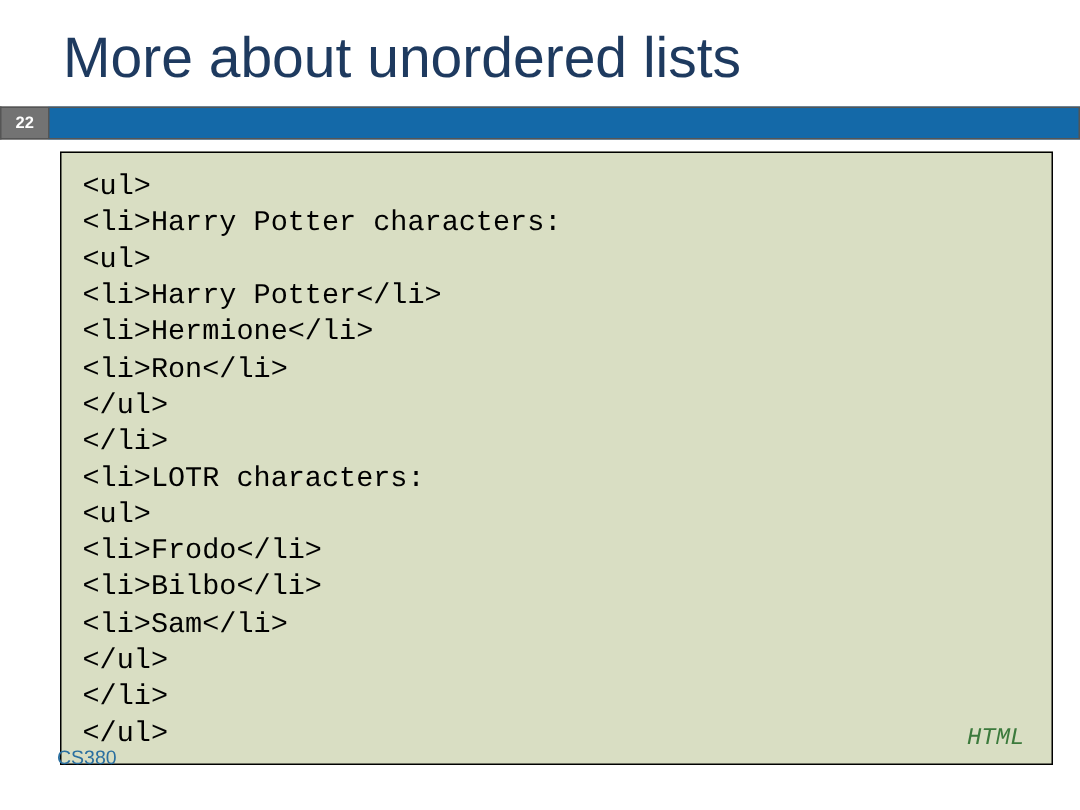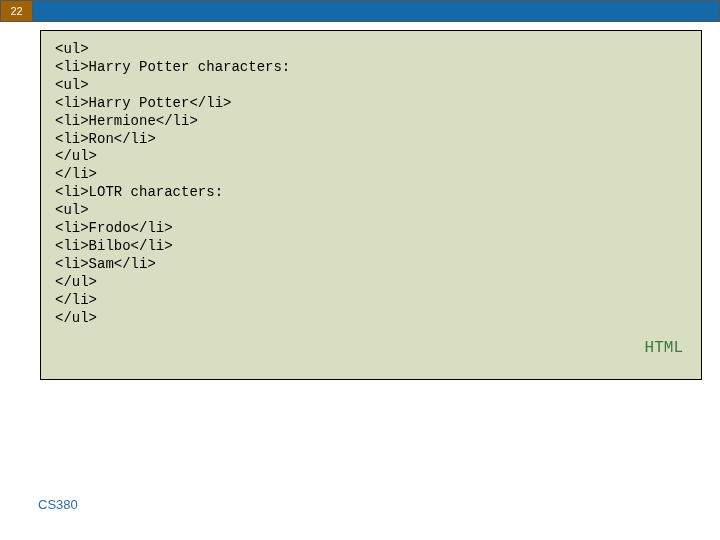--- a/index.html
+++ b/index.html
@@ -18,70 +18,73 @@
     letter-spacing: 0px;
   }
   .bar-row {
     display: flex;
     align-items: stretch;
     height: 22px;
   }
   .page-num {
     width: 32px;
     height: 22px;
-    background: #a16207;
+    background: #737373;
     color: #ffffff;
     font-size: 11px;
     display: flex;
     align-items: center;
     justify-content: center;
     border: 1px solid #555;
     border-right: none;
+    font-weight: bold;
   }
   .blue-bar {
     flex: 1;
     background: #1469a8;
     border: 1px solid #555;
   }
   .code-box {
     margin: 8px 18px 0 40px;
     border: 1.5px solid #000;
     background: #d9dec3;
     padding: 10px 14px 8px 14px;
     position: relative;
     min-height: 350px;
   }
   .code-lines {
     font-family: "Courier New", Courier, monospace;
-    font-size: 14px;
+    font-size: 19px;
     line-height: 1.28;
     color: #000;
     white-space: pre;
   }
   .lang-label {
     position: absolute;
     right: 18px;
-    bottom: 22px;
+    bottom: 8px;
     font-family: "Courier New", Courier, monospace;
+    font-style: italic;
     font-size: 16px;
     color: #3c7a3c;
   }
   .footer {
     position: absolute;
     left: 38px;
     bottom: 28px;
     font-size: 13px;
     color: #2a6fa0;
   }
 </style>
 </head>
 <body>
 
 <div class="slide">
 
+  <div class="title">More about unordered lists</div>
 
   <div class="bar-row">
     <div class="page-num">22</div>
     <div class="blue-bar"></div>
   </div>
 
   <div class="code-box">
     <div class="code-lines" id="code-lines">&lt;ul&gt;
 &lt;li&gt;Harry Potter characters:
 &lt;ul&gt;

